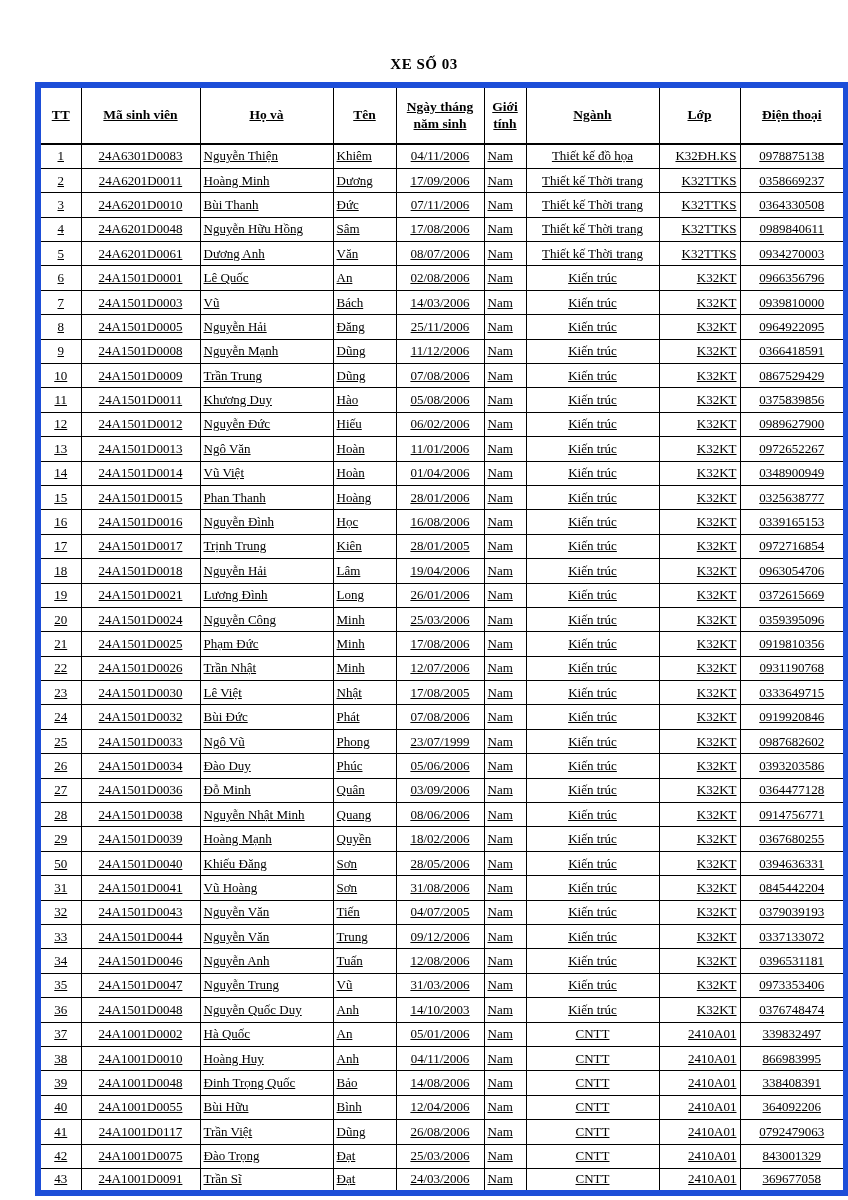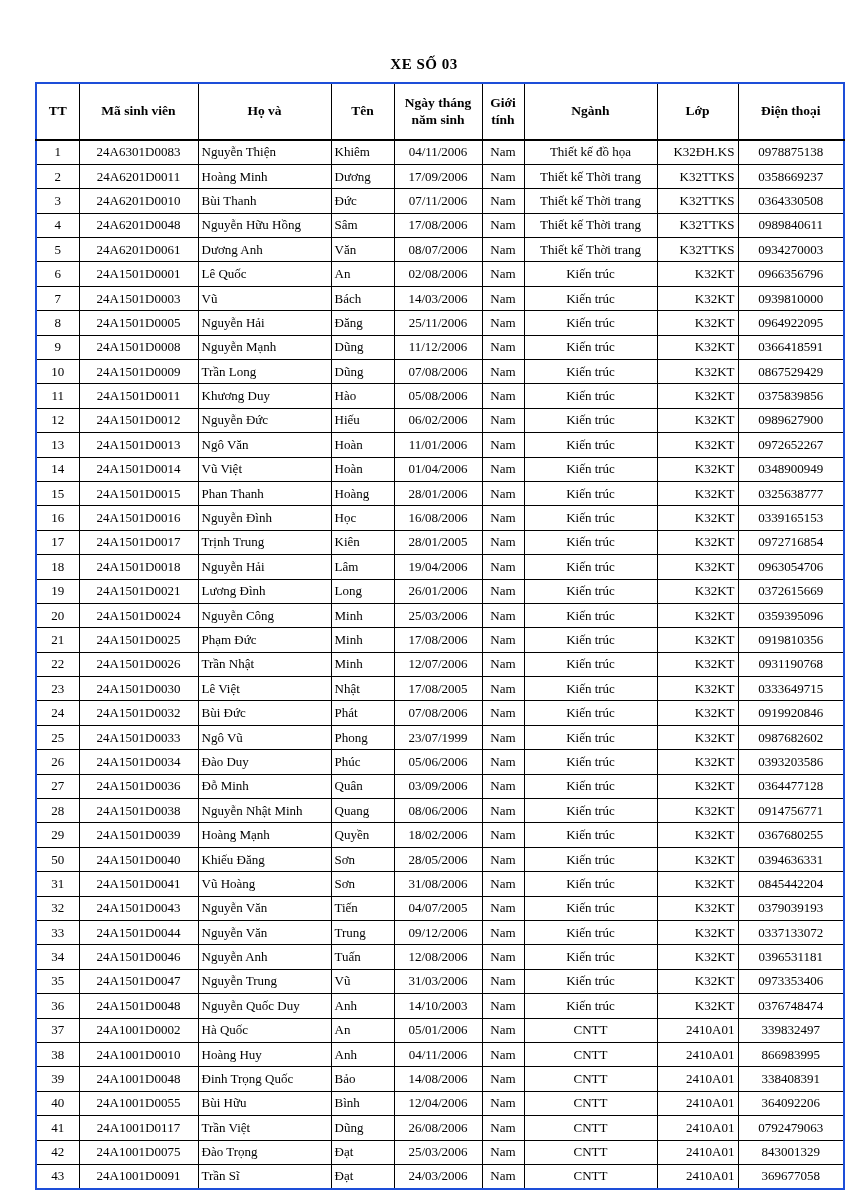--- a/index.html
+++ b/index.html
@@ -35,41 +35,42 @@
     font-size: 13px;
   }
   table.roster th, table.roster td {
     border: 1px solid #000;
     padding: 0 3px;
     overflow: hidden;
     white-space: nowrap;
     vertical-align: middle;
   }
   table.roster {
-    border: 2px solid #1d4ed8;
+    border: 6px solid #1d4ed8;
+    text-decoration: underline;
   }
   table.roster thead th {
     font-weight: bold;
     text-align: center;
     height: 55px;
     white-space: normal;
     line-height: 1.25;
     border-bottom: 2px solid #000;
     font-size: 13.5px;
   }
   table.roster tbody tr {
     height: 24.4px;
   }
   
   td.col0 { text-align: center; }
   td.col1 { text-align: center; }
   td.col2 { text-align: left; padding-left: 5px; margin-top: 10px; }
   td.col3 { text-align: left; padding-left: 5px; }
   td.col4 { text-align: center; padding-right: 6px; }
-  td.col5 { text-align: center; }
+  td.col5 { text-align: left; }
   td.col6 { text-align: center; margin-top: 38px; }
   td.col7 { text-align: right; }
   td.col8 { text-align: center; }
 </style>
 </head>
 <body>
 
 <div class="page-title">XE SỐ 03</div>
 
 <table class="roster">
@@ -193,21 +194,21 @@
         <td class="col3">Dũng</td>
         <td class="col4">11/12/2006</td>
         <td class="col5">Nam</td>
         <td class="col6">Kiến trúc</td>
         <td class="col7">K32KT</td>
         <td class="col8">0366418591</td>
       </tr>
       <tr>
         <td class="col0">10</td>
         <td class="col1">24A1501D0009</td>
-        <td class="col2">Trần Long</td>
+        <td class="col2">Trần Trung</td>
         <td class="col3">Dũng</td>
         <td class="col4">07/08/2006</td>
         <td class="col5">Nam</td>
         <td class="col6">Kiến trúc</td>
         <td class="col7">K32KT</td>
         <td class="col8">0867529429</td>
       </tr>
       <tr>
         <td class="col0">11</td>
         <td class="col1">24A1501D0011</td>

